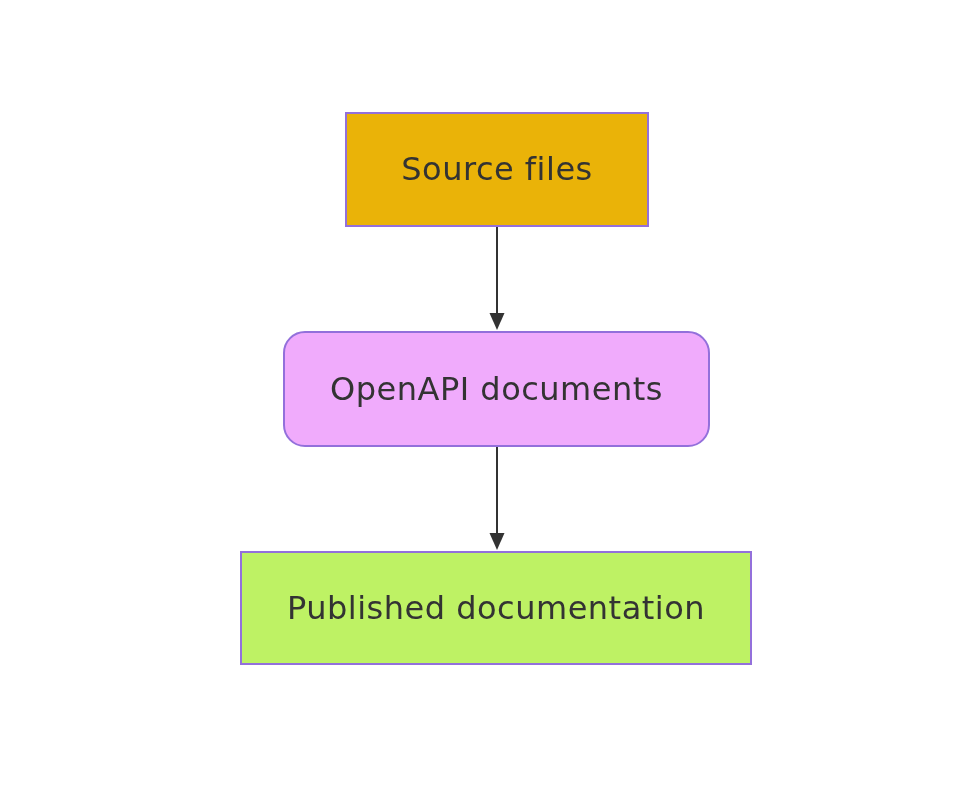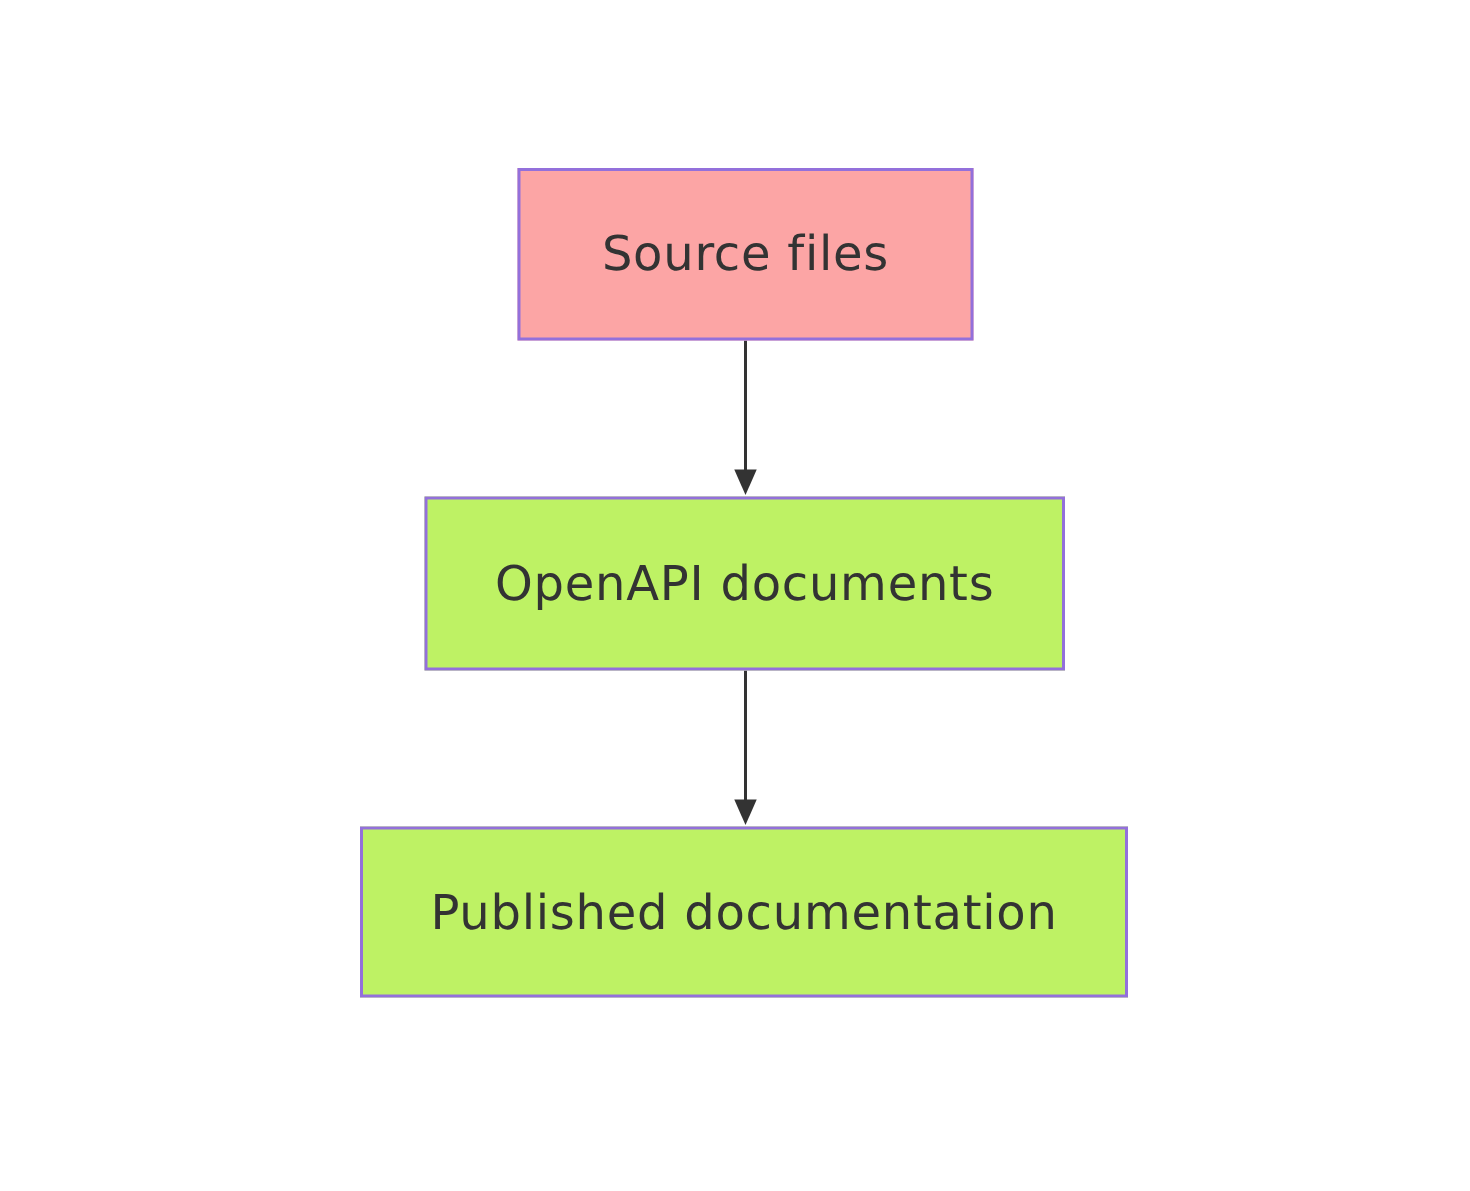--- a/index.html
+++ b/index.html
@@ -48,25 +48,25 @@
     <g>
       <line x1="497" y1="227" x2="497" y2="315" stroke-width="2" stroke="#333333"></line>
       <polygon points="497,330 489.5,313 504.5,313" fill="#333333"></polygon>
     </g>
     <g>
       <line x1="497" y1="447" x2="497" y2="535" stroke-width="2" stroke="#333333"></line>
       <polygon points="497,550 489.5,533 504.5,533" fill="#333333"></polygon>
     </g>
   </svg>
 
-  <div class="node node-1" style="background-color: #fca5a5; border-color: rgb(147, 112, 219); color: rgb(51, 51, 51);">
+  <div class="node node-1" style="background-color: #eab308; border-color: rgb(147, 112, 219); color: rgb(51, 51, 51);">
     <span>Source files</span>
   </div>
 
-  <div class="node node-2" style="background-color: #bef264; border-color: rgb(147, 112, 219); color: rgb(51, 51, 51);">
+  <div class="node node-2" style="background-color: #f0abfc; border-color: rgb(147, 112, 219); color: rgb(51, 51, 51); border-radius: 22px;">
     <span>OpenAPI documents</span>
   </div>
 
   <div class="node node-3" style="background-color: #bef264; border-color: rgb(147, 112, 219); color: rgb(51, 51, 51);">
     <span>Published documentation</span>
   </div>
 
 </div>
 
 </body></html>

